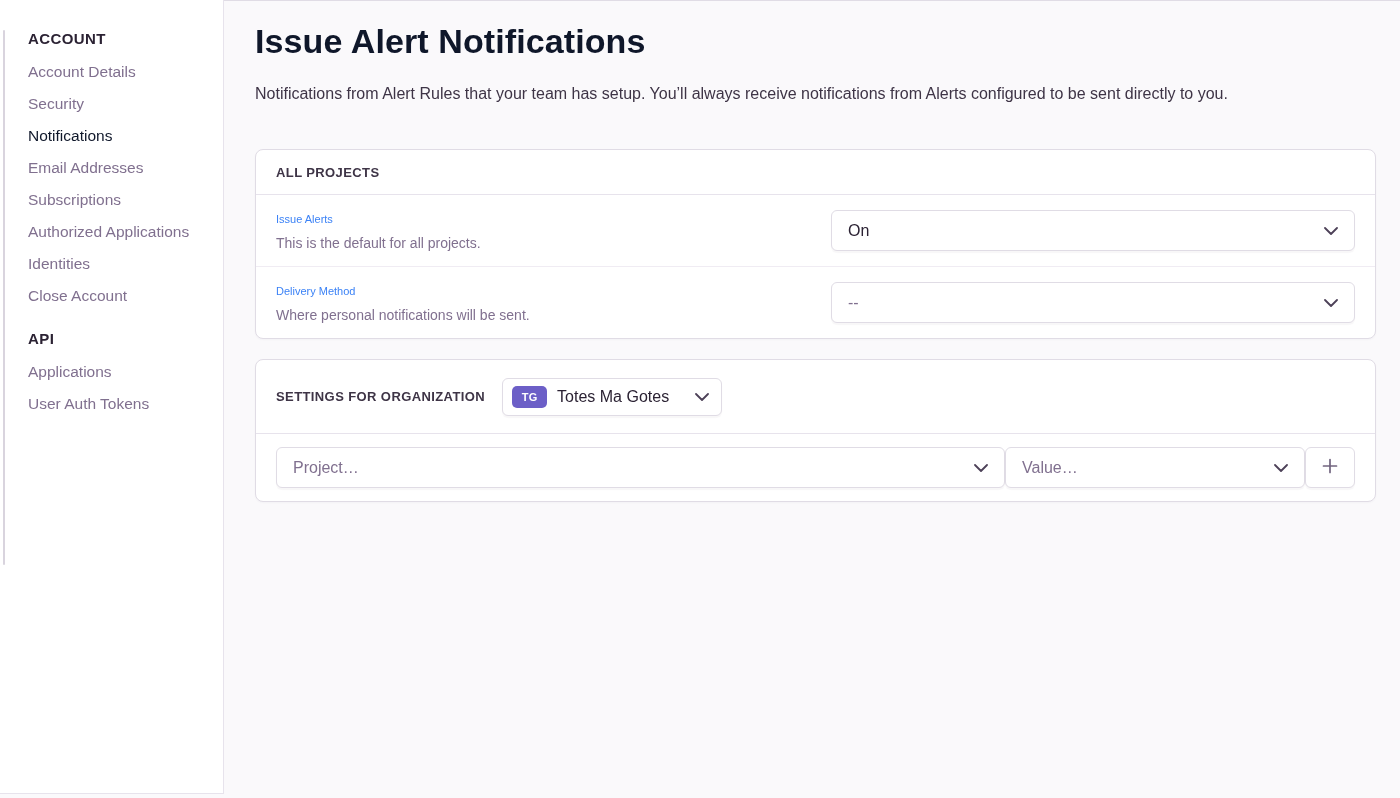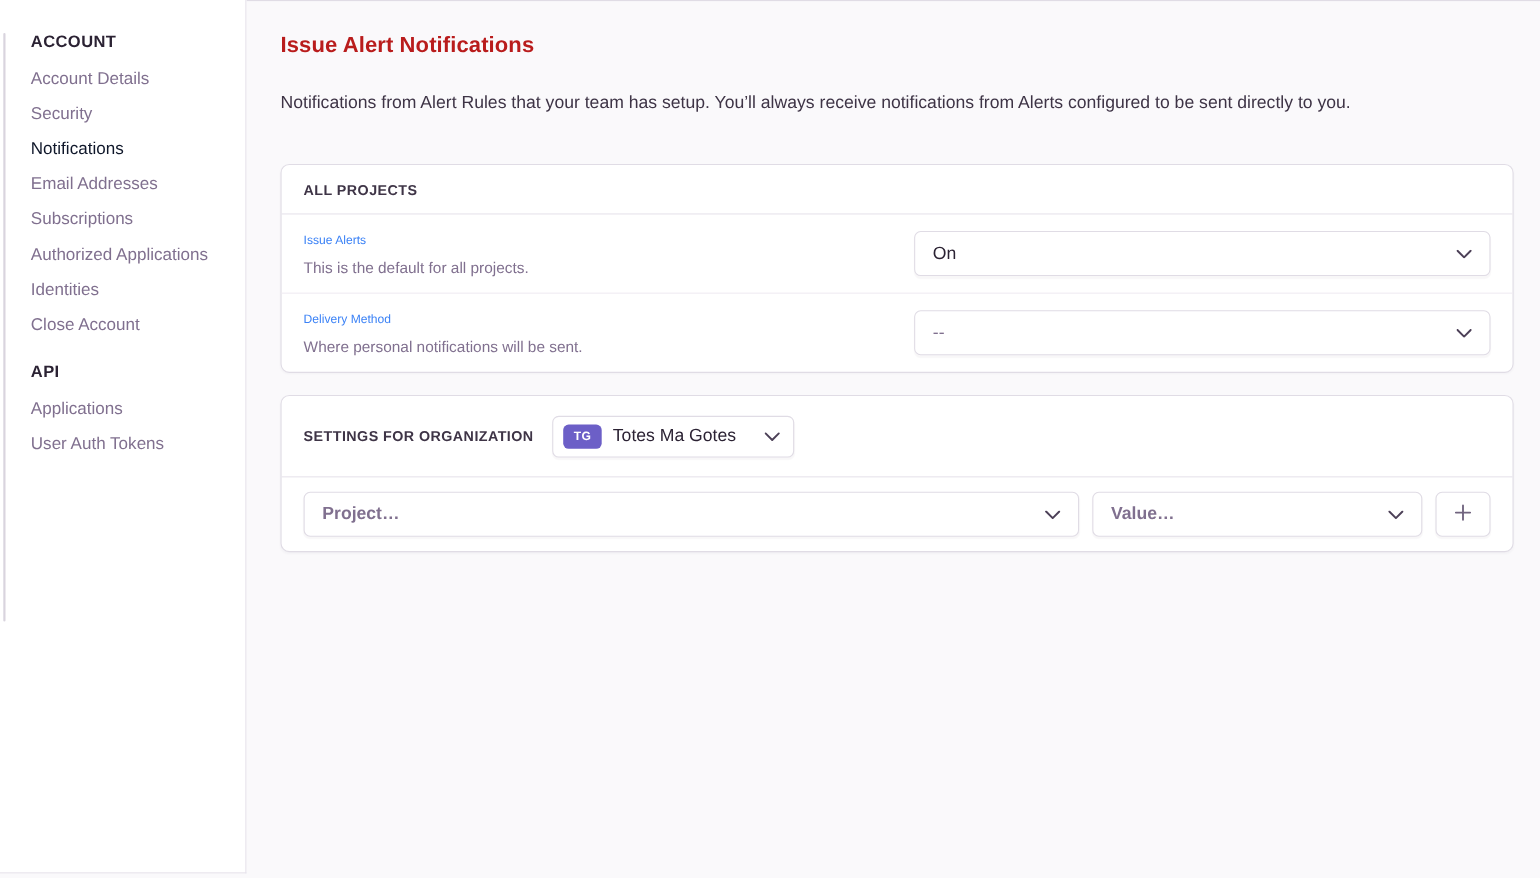--- a/index.html
+++ b/index.html
@@ -54,23 +54,23 @@
   }
 
   
   .content {
     flex: 1;
     padding: 24px 24px 0 31px;
     border-top: 1px solid #e0dce5;
     overflow: hidden;
   }
   .page-title {
-    font-size: 20px;
-    font-weight: 700;
-    color: #b91c1c;
+    font-size: 34px;
+    font-weight: 700;
+    color: #0f172a;
     line-height: 32px;
     letter-spacing: 0.1px;
   }
   .page-desc {
     margin-top: 26px;
     font-size: 16px;
     color: #3e3446;
     line-height: 22px;
   }
 
@@ -155,23 +155,21 @@
     justify-content: center;
     margin-right: 10px;
     letter-spacing: 0.3px;
   }
   .org-select .chevron { margin-left: 26px; }
 
   
   .filter-row {
     display: flex;
     align-items: flex-end;
-    gap: 12px;
     padding: 13px 20px;
-    font-weight: bold;
   }
   .filter-row .select.project { flex: 1; }
   .filter-row .select.value { width: 300px; }
   .add-btn {
     width: 50px;
     height: 41px;
     flex: none;
     display: flex;
     align-items: center;
     justify-content: center;

